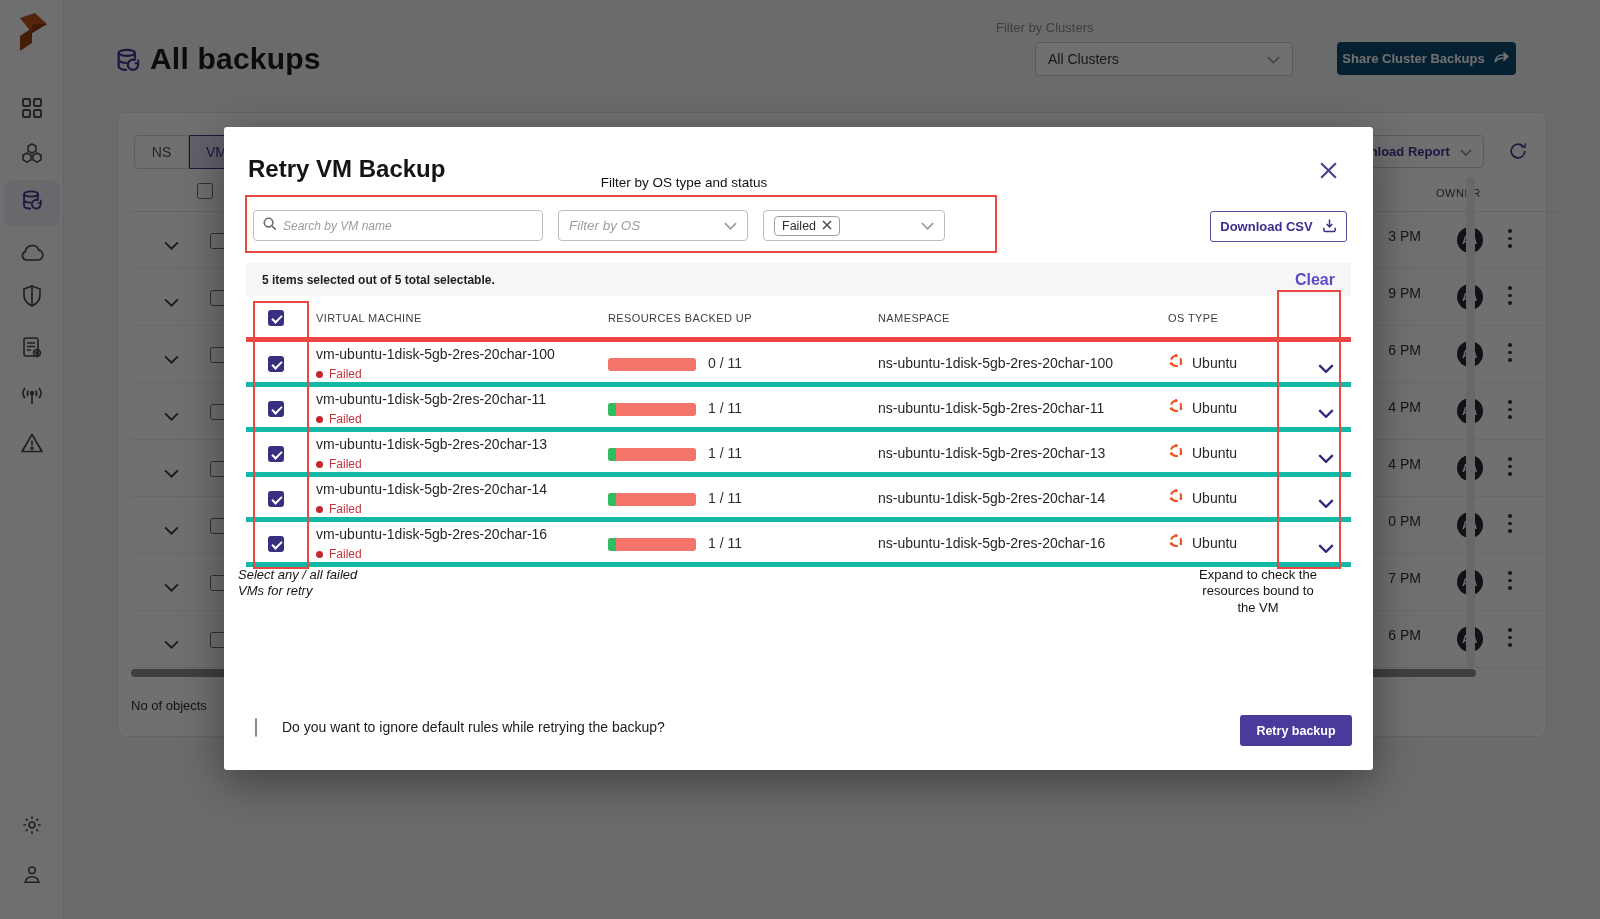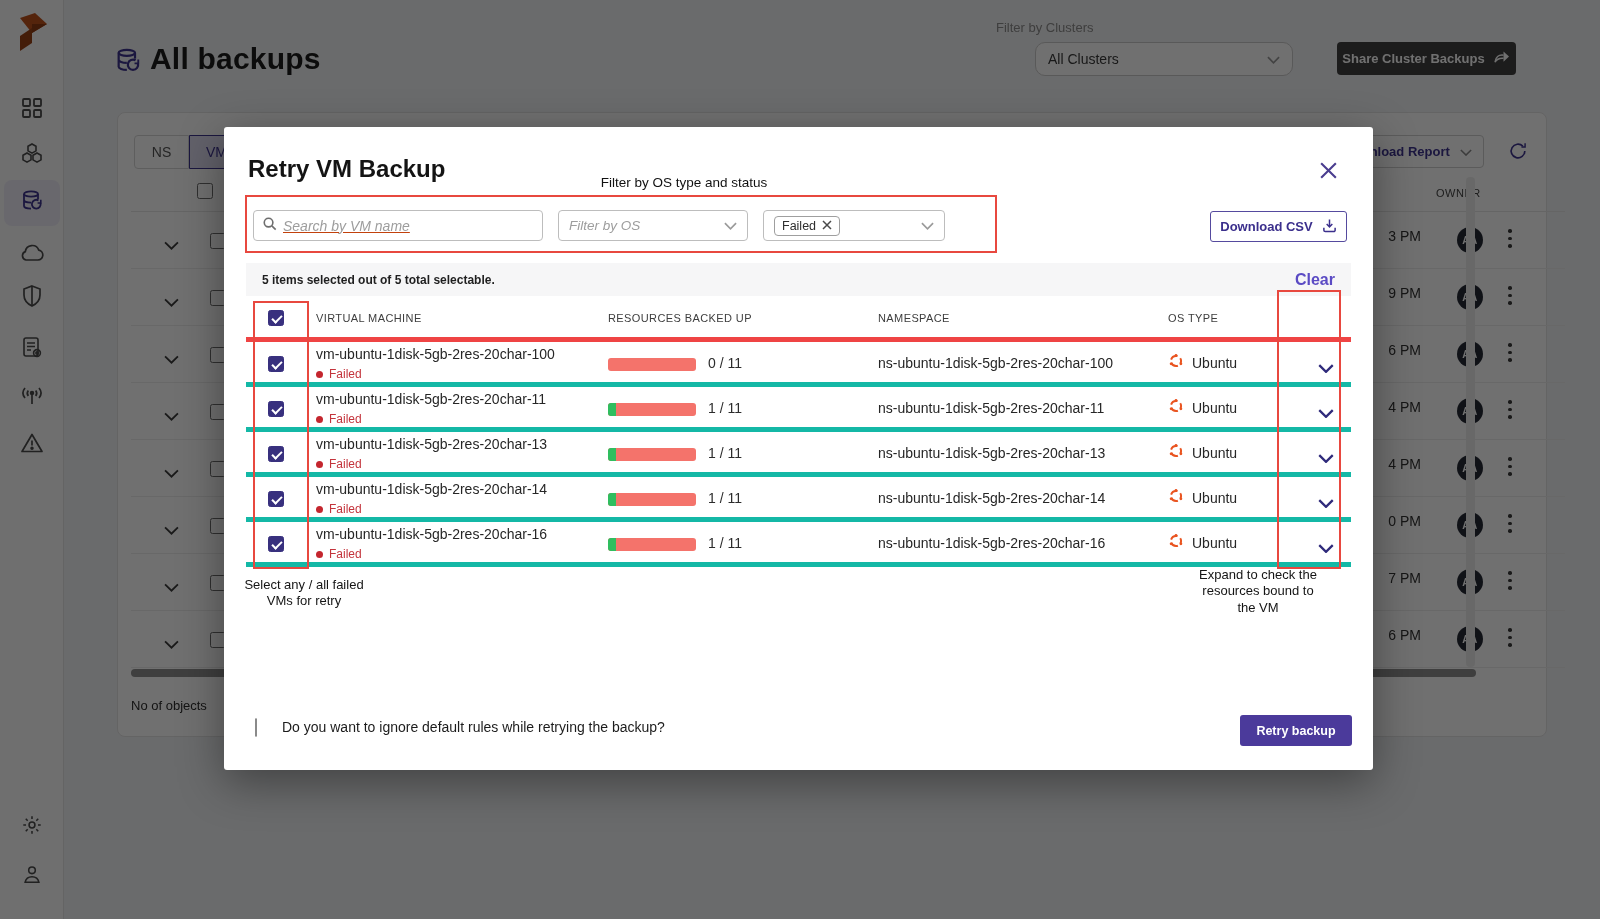--- a/index.html
+++ b/index.html
@@ -13,23 +13,23 @@
   
   #sidebar { position:absolute; left:0; top:0; width:64px; height:919px; background:#fdfdfd; border-right:1px solid #e3e3e3; }
   .side-ic { position:absolute; left:50%; transform:translate(-50%,-50%); color:#4b4b4b; display:flex; align-items:center; justify-content:center; }
   .side-ic.active { color:#3f3590; }
   .active-tile { position:absolute; left:4px; width:56px; height:46px; border-radius:8px; background:#efedf8; }
 
   
   #page-title { position:absolute; left:150px; top:42px; font-size:30px; font-weight:800; color:#1c1c1c; letter-spacing:.2px; }
   #title-icon { position:absolute; left:114px; top:47px; color:#3f3590; }
   #filter-clusters-label { position:absolute; left:996px; top:20px; font-size:13px; color:#8d8d8d; }
-  #cluster-select { position:absolute; left:1035px; top:42px; width:258px; height:34px; background:#fff; border:1px solid #cbcbcb; border-radius:10px; display:flex; align-items:center; padding:0 12px; font-size:14px; color:#3a3a3a; }
+  #cluster-select { position:absolute; left:1035px; top:42px; width:258px; height:34px; background:#fff; border:1px solid #cbcbcb; border-radius:4px; display:flex; align-items:center; padding:0 12px; font-size:14px; color:#3a3a3a; }
   #cluster-select .chev { margin-left:auto; color:#9a9a9a; }
-  #share-btn { position:absolute; left:1337px; top:42px; width:179px; height:33px; background:#404040; border-radius:4px; color:#fff; font-size:13px; font-weight:700; display:flex; align-items:center; justify-content:center; gap:8px; }
+  #share-btn { position:absolute; left:1337px; top:42px; width:179px; height:33px; background:#0c4a6e; border-radius:4px; color:#fff; font-size:13px; font-weight:700; display:flex; align-items:center; justify-content:center; gap:8px; }
 
   
   #card { position:absolute; left:117px; top:112px; width:1430px; height:625px; background:#fff; border:1px solid #e4e4e4; border-radius:8px; }
   #tab-toggle { position:absolute; left:16px; top:22px; display:flex; }
   .tab { width:55px; height:34px; display:flex; align-items:center; justify-content:center; font-size:14px; border:1px solid #d7d7d7; color:#555; background:#fff; }
   .tab:first-child { border-radius:4px 0 0 4px; }
   .tab.sel { background:#dfdcf2; border:1.5px solid #3f3590; color:#3f3590; border-radius:0 4px 4px 0; }
   #dl-report { position:absolute; left:1212px; top:22px; width:154px; height:33px; background:#fff; border:1px solid #cfcfcf; border-radius:4px; display:flex; align-items:center; justify-content:center; gap:10px; color:#3f3590; font-size:13px; font-weight:700; }
   #refresh-ic { position:absolute; left:1390px; top:28px; color:#3f3590; }
   #owner-h { position:absolute; left:1318px; top:74px; font-size:11px; letter-spacing:.5px; color:#454545; }
@@ -57,21 +57,21 @@
   #modal { position:absolute; left:224px; top:127px; width:1149px; height:643px; background:#fff; border-radius:3px; box-shadow:0 12px 45px rgba(0,0,0,.4); }
   #modal-title { position:absolute; left:24px; top:28px; font-size:24px; font-weight:800; color:#141414; }
   #modal-close { position:absolute; left:1094px; top:33px; color:#4a3d8f; cursor:pointer; }
   #filter-annot { position:absolute; left:355px; top:48px; width:210px; text-align:center; font-size:13.5px; color:#111; }
   .red-box { position:absolute; border:2px solid #e8483f; pointer-events:none; }
   #red-filter { left:21px; top:68px; width:752px; height:58px; }
   #red-cbcol { left:29px; top:174px; width:56px; height:268px; }
   #red-chevcol { left:1053px; top:163px; width:64px; height:279px; }
 
   #search-box { position:absolute; left:29px; top:83px; width:290px; height:31px; border:1px solid #bdbdbd; border-radius:4px; display:flex; align-items:center; padding:0 8px; gap:6px; background:#fff; }
-  #search-box input { border:none; outline:none; flex:1; font-size:14px; font-style:italic; color:#c2410c; font-family:"Liberation Sans",sans-serif;text-decoration:underline; }
+  #search-box input { border:none; outline:none; flex:1; font-size:12px; font-style:italic; color:#701a75; font-family:"Liberation Sans",sans-serif; }
   #search-box input::placeholder { color:#9d9d9d; font-style:italic; }
   .mselect { position:absolute; top:83px; height:31px; border:1px solid #bdbdbd; border-radius:4px; background:#fff; display:flex; align-items:center; padding:0 10px; font-size:13.5px; }
   #os-select { left:334px; width:190px; color:#9d9d9d; font-style:italic; }
   #status-select { left:539px; width:182px; }
   .mselect .chev { margin-left:auto; color:#9a9a9a; }
   #status-chip { display:flex; align-items:center; gap:6px; border:1px solid #9f9f9f; border-radius:4px; padding:2px 7px; font-size:12.5px; color:#2f2f2f; background:#fff; }
   #dl-csv { position:absolute; left:986px; top:84px; width:137px; height:31px; border:1px solid #554a9e; border-radius:3px; background:#fff; color:#3b2f8c; font-size:13px; font-weight:700; display:flex; align-items:center; justify-content:center; gap:9px; }
 
   #selection-bar { position:absolute; left:22px; top:136px; width:1105px; height:33px; background:#f6f6f7; display:flex; align-items:center; padding:0 16px; }
   #selection-text { font-size:12px; font-weight:700; color:#1f1f1f; }
@@ -85,21 +85,21 @@
   .vmname { position:absolute; left:70px; top:4px; font-size:14px; color:#262626; }
   .failed { position:absolute; left:70px; top:25px; display:flex; align-items:center; gap:6px; font-size:12px; color:#c4343c; }
   .failed .dot { width:7px; height:7px; border-radius:50%; background:#c4262e; }
   .bar { position:absolute; left:362px; top:16px; width:88px; height:13px; border-radius:3px; background:#f4736b; overflow:hidden; display:flex; }
   .bar-green { height:100%; background:#2fbe5f; }
   .count { position:absolute; left:462px; top:13px; font-size:14px; color:#2c2c2c; }
   .nscell { position:absolute; left:632px; top:13px; font-size:14px; color:#262626; }
   .oscell { position:absolute; left:922px; top:11px; display:flex; align-items:center; gap:8px; font-size:14px; color:#262626; }
   .rowchev { position:absolute; left:1072px; top:17px; color:#2f2a7b; cursor:pointer; }
 
-  #annot-select { position:absolute; left:14px; top:450px; width:132px; text-align:center; font-size:13px; color:#151515; line-height:1.25; }
+  #annot-select { position:absolute; left:14px; top:440px; width:132px; text-align:left; font-size:13px; color:#151515; line-height:1.25;font-style:italic; }
   #annot-expand { position:absolute; left:968px; top:440px; width:132px; text-align:center; font-size:13px; color:#151515; line-height:1.25; }
 
   #footer-cb { position:absolute; left:31px; top:592px; }
   #footer-cb .cb { border-color:#8a8a8a; }
   #ignore-label { position:absolute; left:58px; top:592px; font-size:14px; color:#1c1c1c; }
   #retry-btn { position:absolute; left:1016px; top:588px; width:112px; height:31px; background:#4b3a9b; border-radius:3px; color:#fff; font-size:12.5px; font-weight:700; display:flex; align-items:center; justify-content:center; cursor:pointer; }
 </style>
 </head>
 <body>
 

